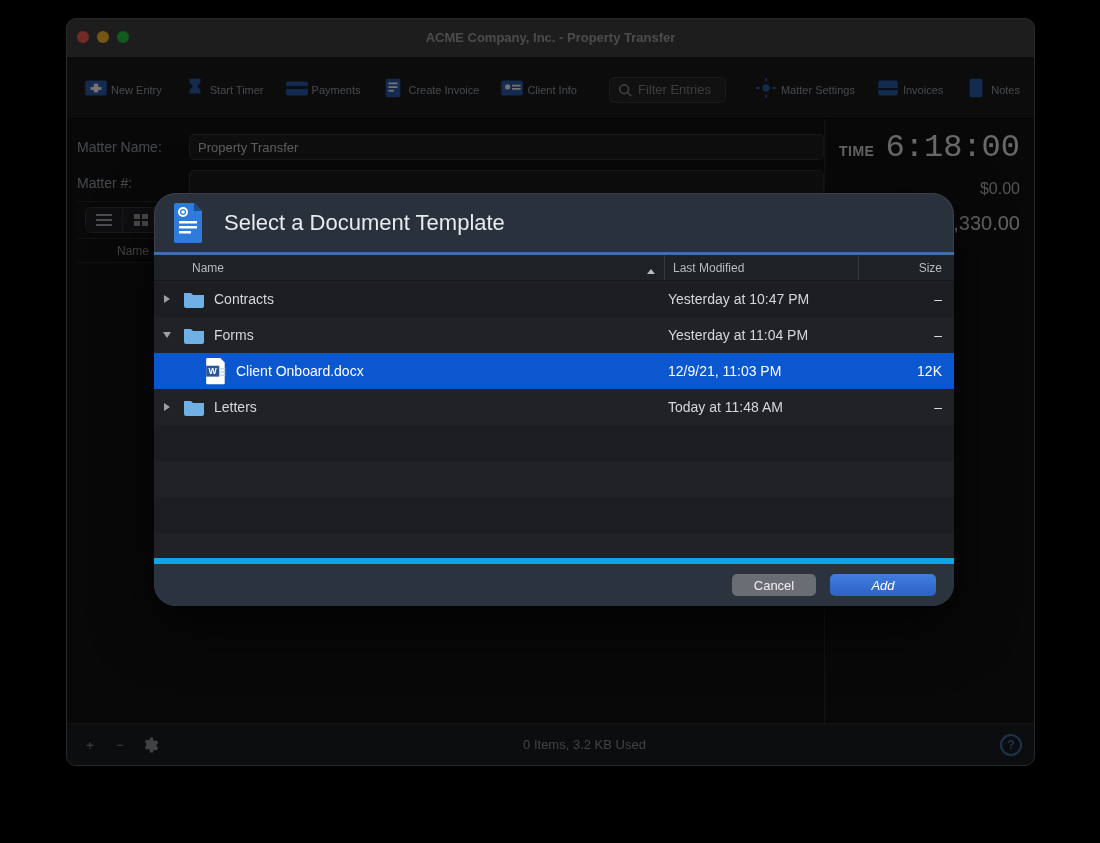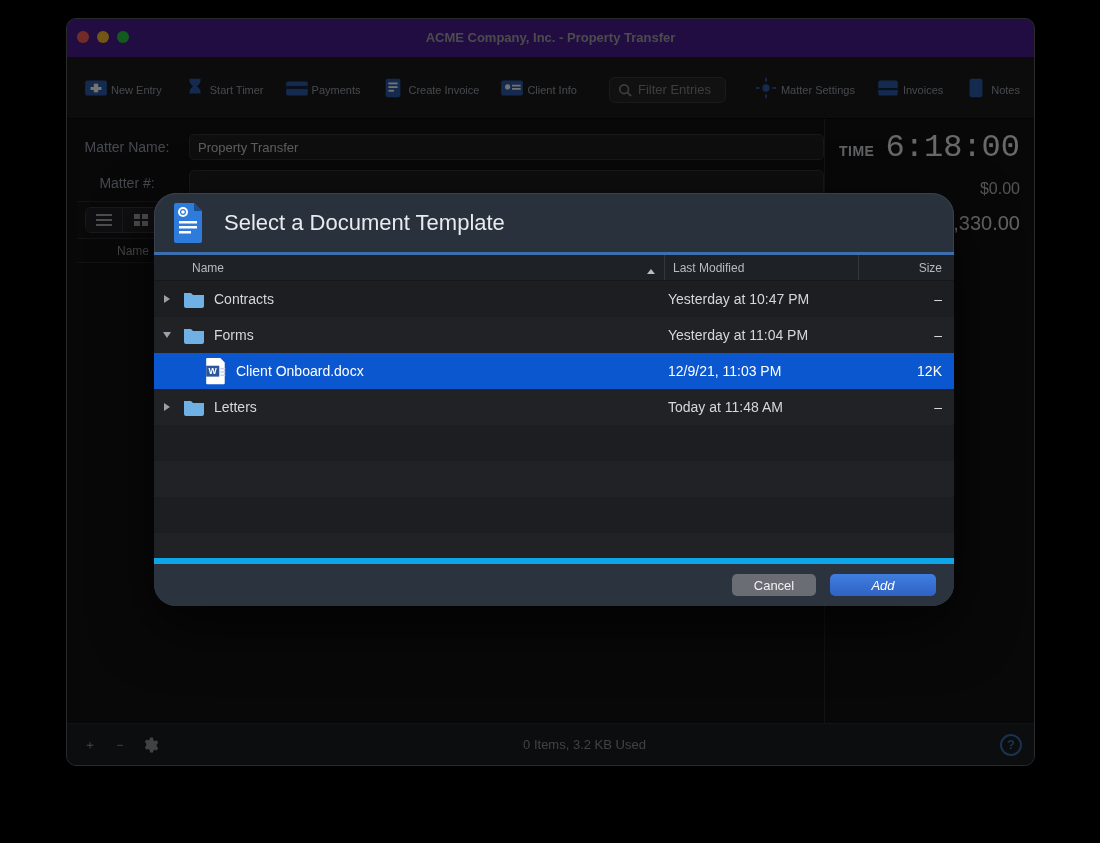--- a/index.html
+++ b/index.html
@@ -17,21 +17,21 @@
     width: 969px; height: 748px;
     background: #121315;
     border-radius: 10px;
     border: 1px solid #2a2a2a;
     box-shadow: 0 12px 40px rgba(0,0,0,.6);
     overflow: hidden;
   }
   .titlebar {
     height: 38px; line-height: 38px;
     text-align: center;
-    background: #4c1d95;
+    background: #404040;
     font-weight: 600;
     color: #a7a7a7;
     -webkit-user-select: none;
   }
   .traffic {
     position: absolute; left: 10px; top: 12px; display: flex; gap: 8px;
   }
   .traffic span { width: 12px; height: 12px; border-radius: 50%; display: block; }
   .tl-red { background: #ff5f57; }
   .tl-yellow { background: #febc2e; }
@@ -67,21 +67,21 @@
   .tspace { flex: 1; }
 
   .content {
     display: flex;
     height: calc(100% - 38px - 62px - 42px);
   }
   .left {
     flex: 1; min-width: 0; padding: 10px 0 0 10px;
   }
   .field-row { display: flex; align-items: center; height: 36px; gap: 12px; }
-  .field-row label { width: 100px; text-align: center; color: #9aa1aa; font-size: 14px;}
+  .field-row label { width: 100px; text-align: left; color: #9aa1aa; font-size: 14px;}
   .field-row .input {
     flex: 1; height: 26px; background: #202123; border: 1px solid #343538;
     border-radius: 5px; display: flex; align-items: center; padding: 0 8px; color: #ccc;
   }
 
   .right {
     width: 210px; border-left: 1px solid #2a2b2d;
     padding: 10px 14px;
     font-size: 14px;
   }

